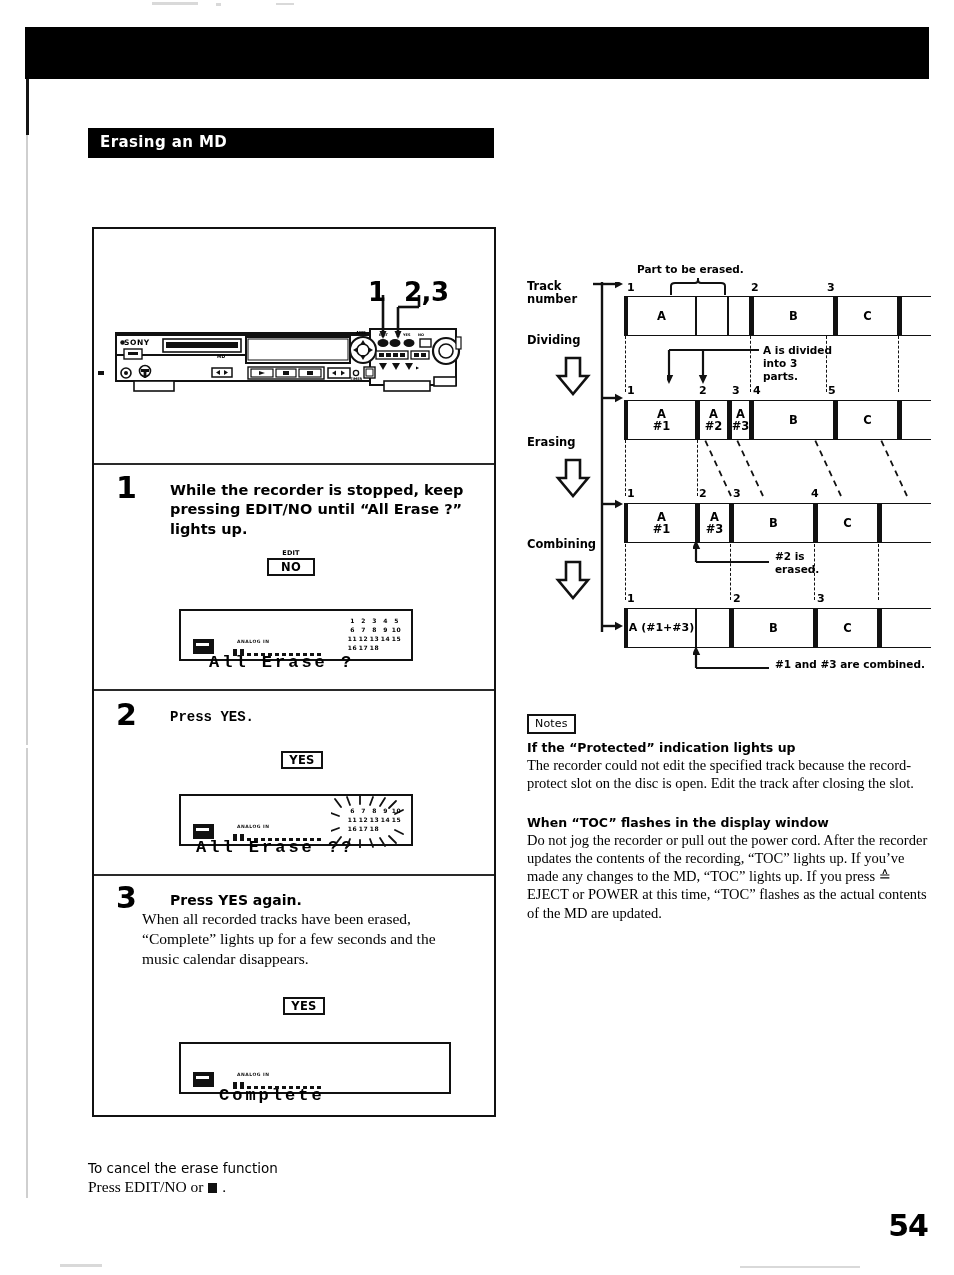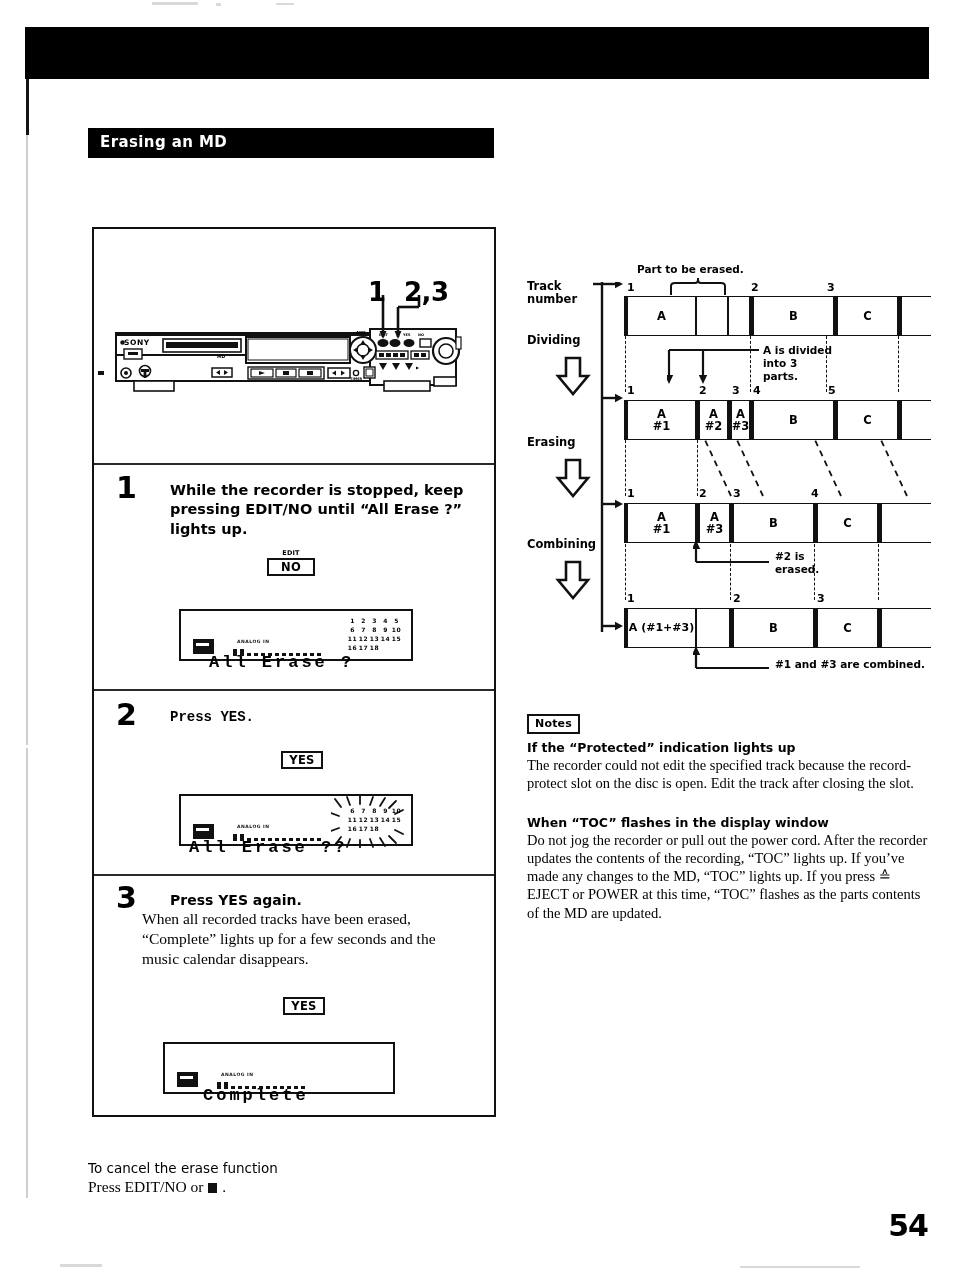--- a/index.html
+++ b/index.html
@@ -231,21 +231,21 @@
   }
   .seg.thin-left { border-left: 1.2px solid #111; }
   .vline { position: absolute; width: 0; border-left: 1.6px dashed #111; }
 
   
   .notes { position: absolute; left: 527px; top: 713px; width: 404px; }
   .notes-badge {
     display: inline-block;
     border: 2px solid #111;
     font-family: "DejaVu Sans", sans-serif;
-    font-weight: 700; font-size: 11px;
+    font-weight: 400; font-size: 11px;
     padding: 1px 6px 2px;
     letter-spacing: .2px;
     text-align: right;
   }
   .note-head {
     font-family: "DejaVu Sans", sans-serif;
     font-weight: 700; font-size: 12.5px;
     margin-top: 6px;
   }
   .note-body {
@@ -440,21 +440,21 @@
       </div>
     </div>
 
     <div class="step" style="top:475px;height:168px;">
       <div class="step-num">2</div>
       <div class="step-title" style="font-size:14px;font-family:Liberation Mono, monospace;">Press YES.</div>
 
       <div class="keycap" style="left:187px;top:47px;width:42px;height:18px;line-height:15px;">YES</div>
 
       <div class="display" style="left:85px;top:90px;width:234px;height:52px;">
-        <div class="disp-text" style="left:8px;top:6px;">All Erase ??</div>
+        <div class="disp-text" style="left:15px;top:6px;">All Erase ??</div>
         <div class="disp-md-icon" style="left:12px;top:28px;"></div>
         <div class="disp-analog" style="left:56px;top:28px;">ANALOG IN</div>
         <div class="disp-dots" style="left:52px;top:38px;">
           <i class="tall"></i>
             <i class="tall"></i>
             <i></i>
             <i></i>
             <i></i>
             <i></i>
             <i></i>
@@ -492,21 +492,21 @@
       </div>
     </div>
 
     <div class="step" style="top:658px;height:225px;">
       <div class="step-num">3</div>
       <div class="step-title" style="font-size:14px;">Press YES again.</div>
       <div class="step-body" style="top:22px;">When all recorded tracks have been erased, “Complete” lights up for a few seconds and the music calendar disappears.</div>
 
       <div class="keycap" style="left:189px;top:110px;width:42px;height:18px;line-height:15px;">YES</div>
 
-      <div class="display" style="left:69px;top:155px;width:232px;height:52px;">
+      <div class="display" style="left:85px;top:155px;width:272px;height:52px;">
         <div class="disp-text" style="left:38px;top:6px;">Complete</div>
         <div class="disp-md-icon" style="left:12px;top:28px;"></div>
         <div class="disp-analog" style="left:56px;top:28px;">ANALOG IN</div>
         <div class="disp-dots" style="left:52px;top:38px;">
           <i class="tall"></i>
             <i class="tall"></i>
             <i></i>
             <i></i>
             <i></i>
             <i></i>
@@ -667,21 +667,21 @@
     </svg>
     <div class="dg-note" style="left:248px;top:386px;">#1 and #3 are combined.</div>
   </div>
 
   <div class="notes">
     <span class="notes-badge">Notes</span>
     <div class="note-head">If the “Protected” indication lights up</div>
     <div class="note-body">The recorder could not edit the specified track because the record-protect slot on the disc is open. Edit the track after closing the slot.</div>
     <div class="note-gap"></div>
     <div class="note-head">When “TOC” flashes in the display window</div>
-    <div class="note-body">Do not jog the recorder or pull out the power cord. After the recorder updates the contents of the recording, “TOC” lights up. If you’ve made any changes to the MD, “TOC” lights up. If you press ≙ EJECT or POWER at this time, “TOC” flashes as the parts contents of the MD are updated.</div>
+    <div class="note-body">Do not jog the recorder or pull out the power cord. After the recorder updates the contents of the recording, “TOC” lights up. If you’ve made any changes to the MD, “TOC” lights up. If you press ≙ EJECT or POWER at this time, “TOC” flashes as the actual contents of the MD are updated.</div>
   </div>
 
   <div class="cancel-block">
     <div class="cancel-head">To cancel the erase function</div>
     <div class="cancel-body">
       <span>Press EDIT/NO or </span><span class="stopsym"></span><span> .</span>
     </div>
   </div>
 
   <div class="pageno">54</div>

